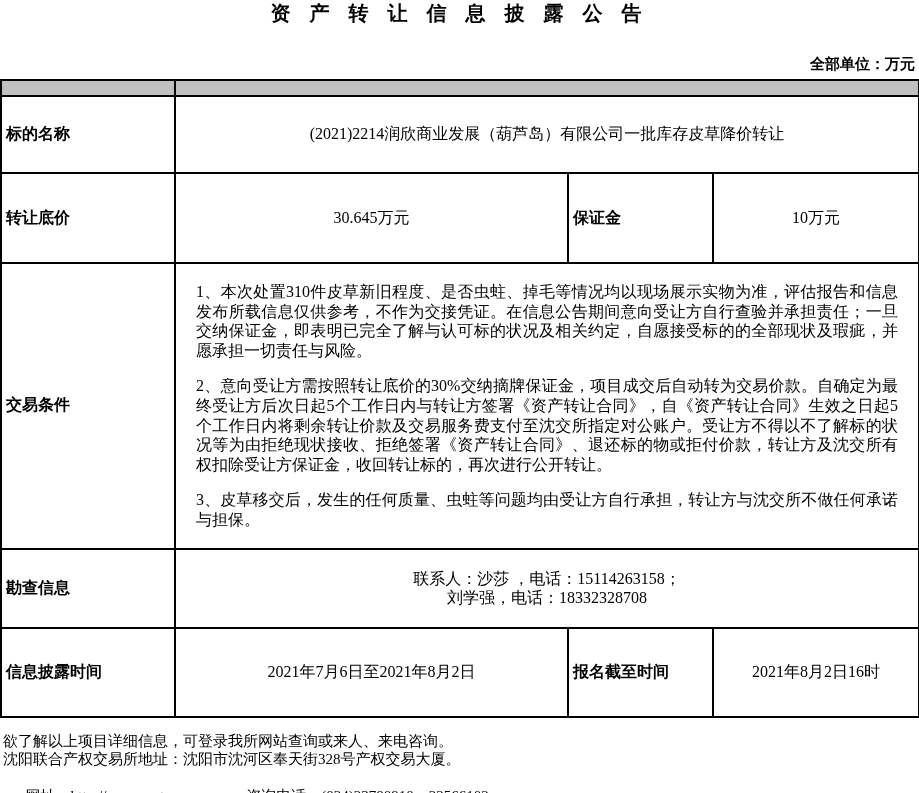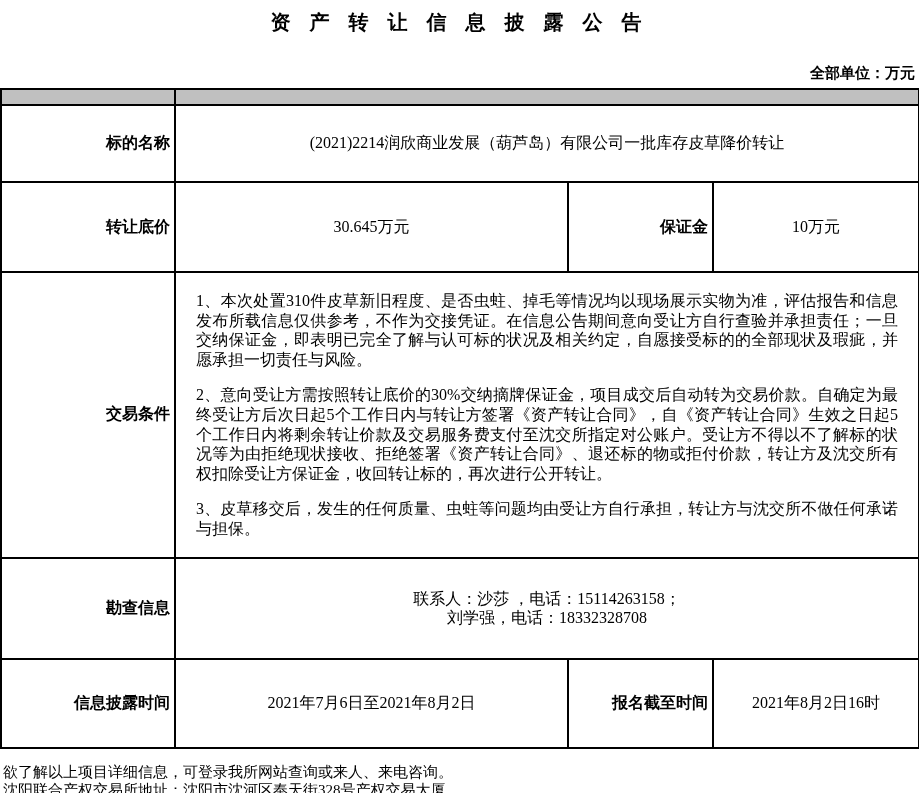--- a/index.html
+++ b/index.html
@@ -2,48 +2,48 @@
 <html><head>
 <meta charset="utf-8">
 <style>
   html,body{margin:0;padding:0;background:#ffffff;}
   .page{
     width:919px;height:793px;box-sizing:border-box;position:relative;
     font-family:"Liberation Serif","DejaVu Serif",serif;color:#000;background:#fff;
     overflow:hidden;
   }
   .title{
-    margin:0;padding-top:9px;text-align:center;
+    margin:0;text-align:center;
     font-size:20px;font-weight:bold;letter-spacing:7px;
   }
   .unit-note{
     text-align:right;font-weight:bold;font-size:15px;
     margin:28px 4px 5px 0;
     padding-left:12px;
   }
   table.main-table{
     width:918px;border-collapse:collapse;table-layout:fixed;
     margin-left:0;
   }
   table.main-table td{
     border:2px solid #000;box-sizing:border-box;
     font-size:16px;padding:2px 4px;overflow:hidden;
   }
   tr.header-row td{background:#c0c0c0;height:16px;padding:0;}
-  td.label{font-weight:bold;text-align:right;vertical-align:middle;}
+  td.label{font-weight:bold;text-align:left;vertical-align:middle;}
   td.center{text-align:center;vertical-align:middle;}
   td.conditions{
     vertical-align:top;text-align:justify;
     font-size:15.5px;line-height:19.6px;padding:3px 7px 3px 6px;
   }
   td.conditions p{margin:16px;}
   .row-subject{height:77px;}
   .row-price{height:90px;}
   .row-conditions{height:240px;}
-  .row-survey{height:101px;padding-left:19px;}
+  .row-survey{height:79px;padding-left:19px;}
   .row-disclosure{height:89px;margin-top:30px;}
   .survey-line{line-height:19px;}
   .footer{
     margin-top:14px;padding-left:3px;
     font-size:15px;line-height:18.5px;
   }
   .footer-line{white-space:pre;}
   .footer-phone{margin-left:46px;}
 </style>
 </head>

